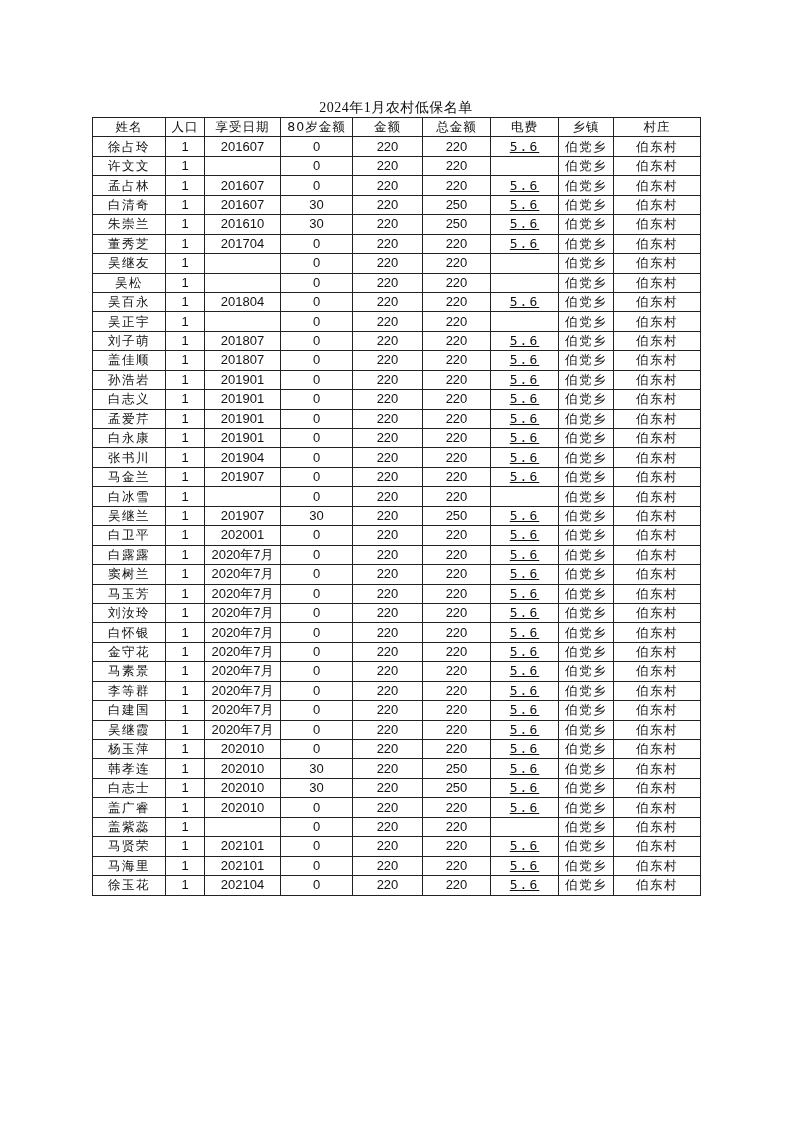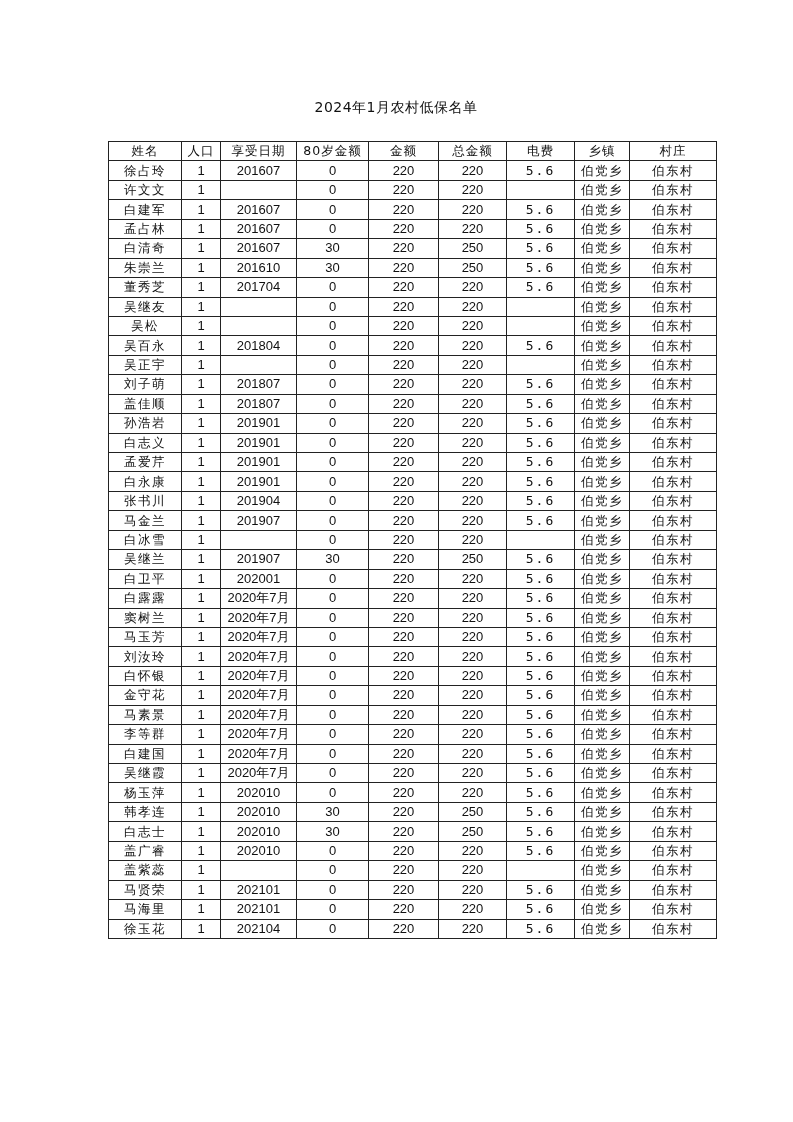--- a/index.html
+++ b/index.html
@@ -1,27 +1,27 @@
 <!DOCTYPE html>
 <html><head>
 <meta charset="utf-8">
 <style>
   html, body { margin: 0; padding: 0; background: #ffffff; }
   body { width: 793px; height: 1122px; position: relative; overflow: hidden;
          font-family: "DejaVu Sans", "Liberation Sans", sans-serif; color: #111; }
   .title { position: absolute; left: 92px; width: 608px; top: 98px; height: 19px;
-           text-align: center; font-size: 14px; line-height: 19px; letter-spacing: 0.5px; }
-  table { position: absolute; left: 108px; top: 117px; border-collapse: collapse;
-          table-layout: fixed; width: 608px; margin-top: 24px; }
+           text-align: center; font-size: 14px; line-height: 19px; letter-spacing: 0.5px; font-family: Liberation Serif, serif; }
+  table { position: absolute; left: 92px; top: 117px; border-collapse: collapse;
+          table-layout: fixed; width: 608px; }
   td, th { border: 1px solid #222; height: 18.45px; padding: 0; text-align: center;
            font-size: 12.5px; line-height: 18px; font-weight: normal; white-space: nowrap; overflow: hidden; }
   th { font-size: 12.5px; letter-spacing: 1px; }
   td.name { letter-spacing: 1.5px; }
   td.num { font-family: "Liberation Sans", sans-serif; font-size: 13px; }
-  td.fee { letter-spacing: 2px; font-family: "DejaVu Sans Mono", monospace; font-size: 13px; }
+  td.fee { letter-spacing: 2px; font-family: "DejaVu Sans Mono", monospace; font-size: 13px; text-decoration: underline; }
   td.cn { letter-spacing: 1.5px; }
   table { border: 1.5px solid #111; }
 </style>
 </head>
 <body>
 
 <div class="title">2024年1月农村低保名单</div>
 
 <table>
   <colgroup>
@@ -65,31 +65,20 @@
         <td class="num">1</td>
         <td class="num"></td>
         <td class="num">0</td>
         <td class="num">220</td>
         <td class="num">220</td>
         <td class="fee"></td>
         <td class="cn">伯党乡</td>
         <td class="cn">伯东村</td>
       </tr>
       <tr>
-        <td class="name">白建军</td>
-        <td class="num">1</td>
-        <td class="num">201607</td>
-        <td class="num">0</td>
-        <td class="num">220</td>
-        <td class="num">220</td>
-        <td class="fee">5.6</td>
-        <td class="cn">伯党乡</td>
-        <td class="cn">伯东村</td>
-      </tr>
-      <tr>
         <td class="name">孟占林</td>
         <td class="num">1</td>
         <td class="num">201607</td>
         <td class="num">0</td>
         <td class="num">220</td>
         <td class="num">220</td>
         <td class="fee">5.6</td>
         <td class="cn">伯党乡</td>
         <td class="cn">伯东村</td>
       </tr>

